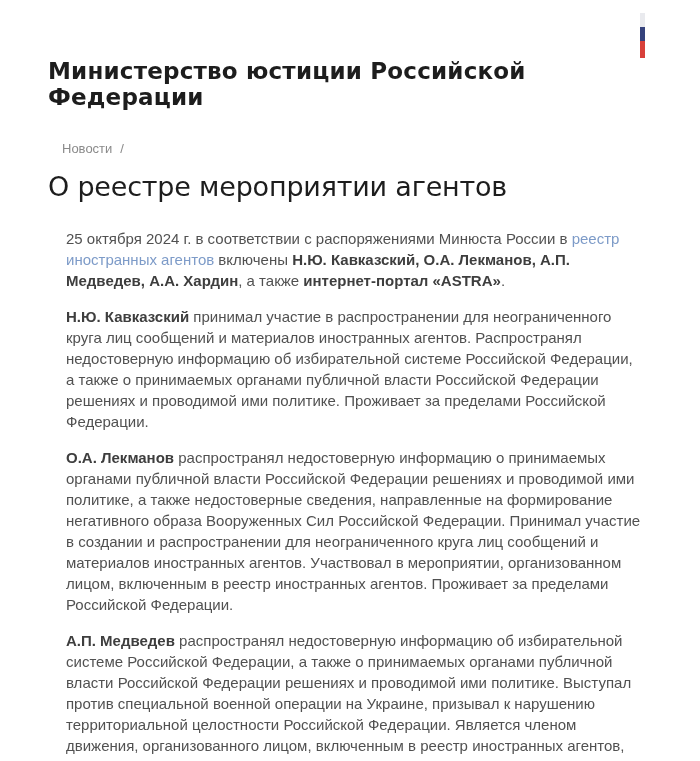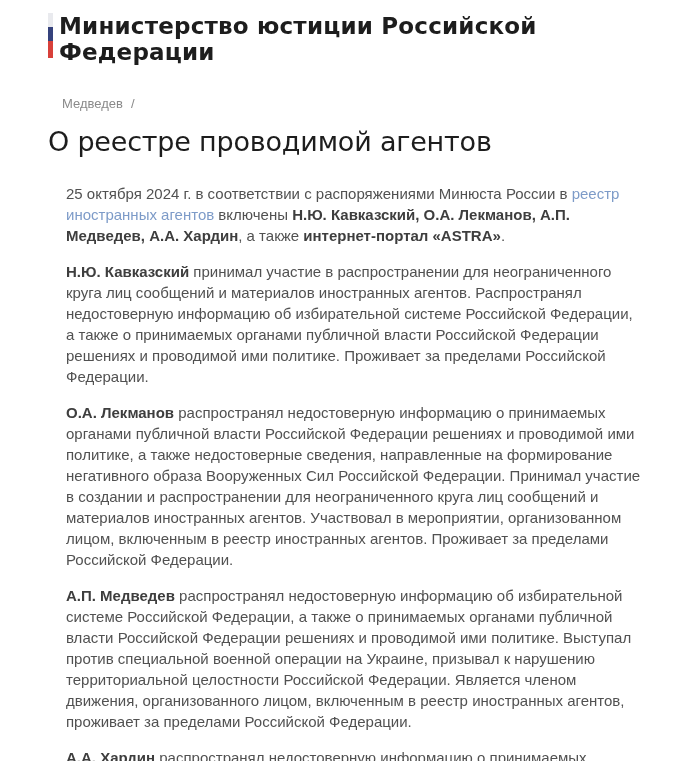--- a/index.html
+++ b/index.html
@@ -10,22 +10,23 @@
     overflow: hidden;
     font-family: "Liberation Sans", sans-serif;
   }
   .container {
     padding: 13px 55px 0 48px;
   }
 
   
   .site-header {
     display: flex;
-    align-items: flex-start;
-    gap: 6px;
+    align-items: flex-end;
+    gap: 0;
+    flex-direction: column;
   }
   .flag {
     display: inline-flex;
     flex-direction: column;
     width: 5px;
     height: 45px;
     flex: 0 0 auto;
   }
   .flag-top { flex: 1;   background: var(--flag-white, #e9eaee); }
   .flag-mid { flex: 1;   background: var(--flag-blue,  #35427c); }
@@ -90,25 +91,25 @@
   <header class="site-header">
     <span class="flag">
       <span class="flag-top"></span>
       <span class="flag-mid"></span>
       <span class="flag-bot"></span>
     </span>
     <h1 class="site-title">Министерство юстиции Российской Федерации</h1>
   </header>
 
   <nav class="breadcrumb">
-    <a class="crumb">Медведев</a>
+    <a class="crumb">Новости</a>
     <span class="crumb-sep">/</span>
   </nav>
 
-  <h2 class="page-title">О реестре проводимой агентов</h2>
+  <h2 class="page-title">О реестре мероприятии агентов</h2>
 
   <main class="article">
       <p class="para"><span class="seg-normal">25 октября 2024 г. в соответствии с распоряжениями Минюста России в </span><a class="inline-link" href="#">реестр иностранных агентов</a><span class="seg-normal"> включены </span><span class="seg-bold">Н.Ю. Кавказский, О.А. Лекманов, А.П. Медведев, А.А. Хардин</span><span class="seg-normal">, а также </span><span class="seg-bold">интернет-портал «ASTRA»</span><span class="seg-normal">.</span></p>
       <p class="para"><span class="seg-bold">Н.Ю. Кавказский</span><span class="seg-normal"> принимал участие в распространении для неограниченного круга лиц сообщений и материалов иностранных агентов. Распространял недостоверную информацию об избирательной системе Российской Федерации, а также о принимаемых органами публичной власти Российской Федерации решениях и проводимой ими политике. Проживает за пределами Российской Федерации.</span></p>
       <p class="para"><span class="seg-bold">О.А. Лекманов</span><span class="seg-normal"> распространял недостоверную информацию о принимаемых органами публичной власти Российской Федерации решениях и проводимой ими политике, а также недостоверные сведения, направленные на формирование негативного образа Вооруженных Сил Российской Федерации. Принимал участие в создании и распространении для неограниченного круга лиц сообщений и материалов иностранных агентов. Участвовал в мероприятии, организованном лицом, включенным в реестр иностранных агентов. Проживает за пределами Российской Федерации.</span></p>
       <p class="para"><span class="seg-bold">А.П. Медведев</span><span class="seg-normal"> распространял недостоверную информацию об избирательной системе Российской Федерации, а также о принимаемых органами публичной власти Российской Федерации решениях и проводимой ими политике. Выступал против специальной военной операции на Украине, призывал к нарушению территориальной целостности Российской Федерации. Является членом движения, организованного лицом, включенным в реестр иностранных агентов, проживает за пределами Российской Федерации.</span></p>
       <p class="para"><span class="seg-bold">А.А. Хардин</span><span class="seg-normal"> распространял недостоверную информацию о принимаемых органами публичной власти Российской Федерации решениях и проводимой ими политике, принимал участие в распространении для неограниченного круга лиц сообщений и материалов иностранных агентов.</span></p>
     </main>
 
 </div>

